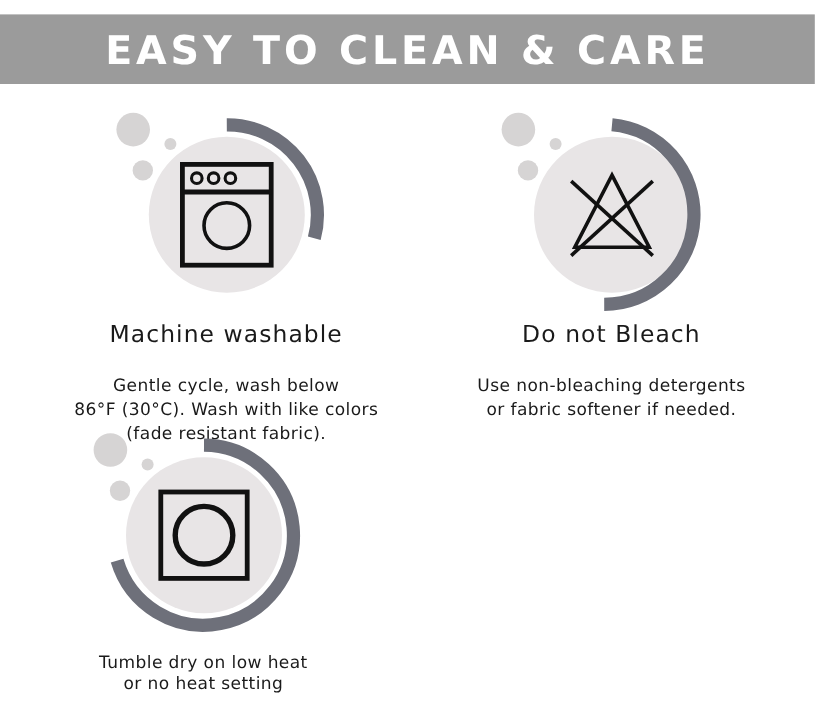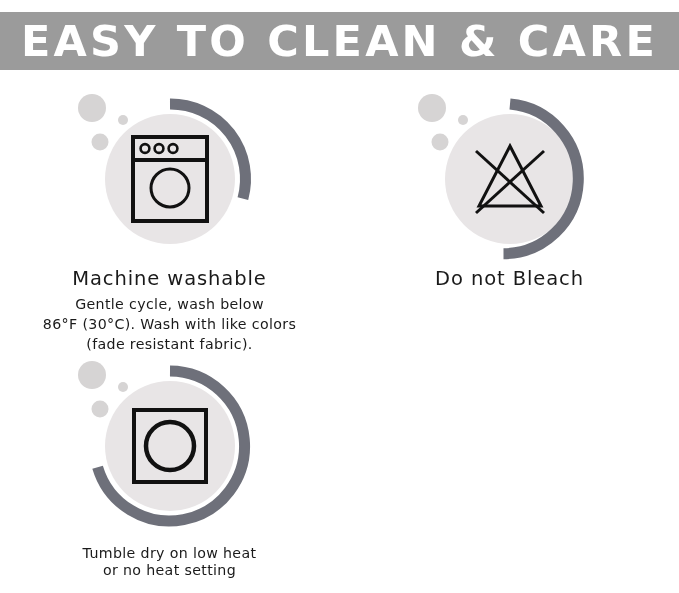--- a/index.html
+++ b/index.html
@@ -10,35 +10,35 @@
     overflow:hidden;
     position:relative;
   }
   .banner{
     position:absolute;left:0;top:12px;width:679px;height:58px;
     background:#9b9b9b;
     display:flex;align-items:center;justify-content:center;
   }
   .banner-title{
     color:#ffffff;
-    font-size:43px;
+    font-size:33px;
     font-weight:700;
     letter-spacing:3.2px;
     text-transform:uppercase;
     font-family:"DejaVu Sans","Liberation Sans",sans-serif;
     line-height:1;
   }
   .grid{
     position:absolute;left:0;top:70px;width:679px;height:523px;
   }
   .card{
     position:absolute;width:339px;
     display:flex;flex-direction:column;align-items:center;
   }
-  .card-0{left:0;top:16px;}
+  .card-0{left:0;top:16px;padding-left:19px;}
   .card-1{left:340px;top:16px;justify-content:center;}
   .card-2{left:0;top:283px;}
   .card-3{left:340px;top:283px;}
 
   .art{
     position:relative;width:200px;height:185px;
   }
   .art svg{position:absolute;left:0;top:0;}
 
   .title{
@@ -48,21 +48,21 @@
     letter-spacing:0.9px;
     text-align:center;
     margin-top:-4px;
   }
   .body{
     font-size:14.2px;
     color:#1a1a1a;
     text-align:center;
     letter-spacing:0.35px;
     line-height:1.42;
-    margin-top:4px;
+    margin-top:22px;
     white-space:pre-line;
   }
   .body.tight{line-height:1.22;margin-top:7px;}
   .body:empty{display:none;}
 </style>
 </head>
 <body>
 
 <div class="banner">
   <div class="banner-title">EASY TO CLEAN &amp; CARE</div>
@@ -107,20 +107,22 @@
         <circle cx="100" cy="93" r="65" fill="#e8e5e6"></circle>
         <path d="M 100 18 A 75 75 0 0 1 93.5 167.7" fill="none" stroke="#6e707a" stroke-width="11" stroke-linecap="butt"></path>
         <g stroke="#111111" fill="none" stroke-width="3">
           <path d="M 100 60 L 131 120 L 69 120 Z"></path>
           <line x1="66" y1="65" x2="134" y2="127"></line>
           <line x1="134" y1="65" x2="66" y2="127"></line>
         </g>
       </svg>
     </div>
     <div class="title">Do not Bleach</div>
+    <div class="body">Use non-bleaching detergents
+or fabric softener if needed.</div>
   </div>
 
   <div class="card card-2">
     <div class="art">
       <svg width="200" height="185" viewBox="0 0 200 185">
         <g>
           <circle cx="22" cy="22" r="14" fill="#d6d4d4"></circle>
           <circle cx="53" cy="34" r="5" fill="#d6d4d4"></circle>
           <circle cx="30" cy="56" r="8.5" fill="#d6d4d4"></circle>
         </g>

